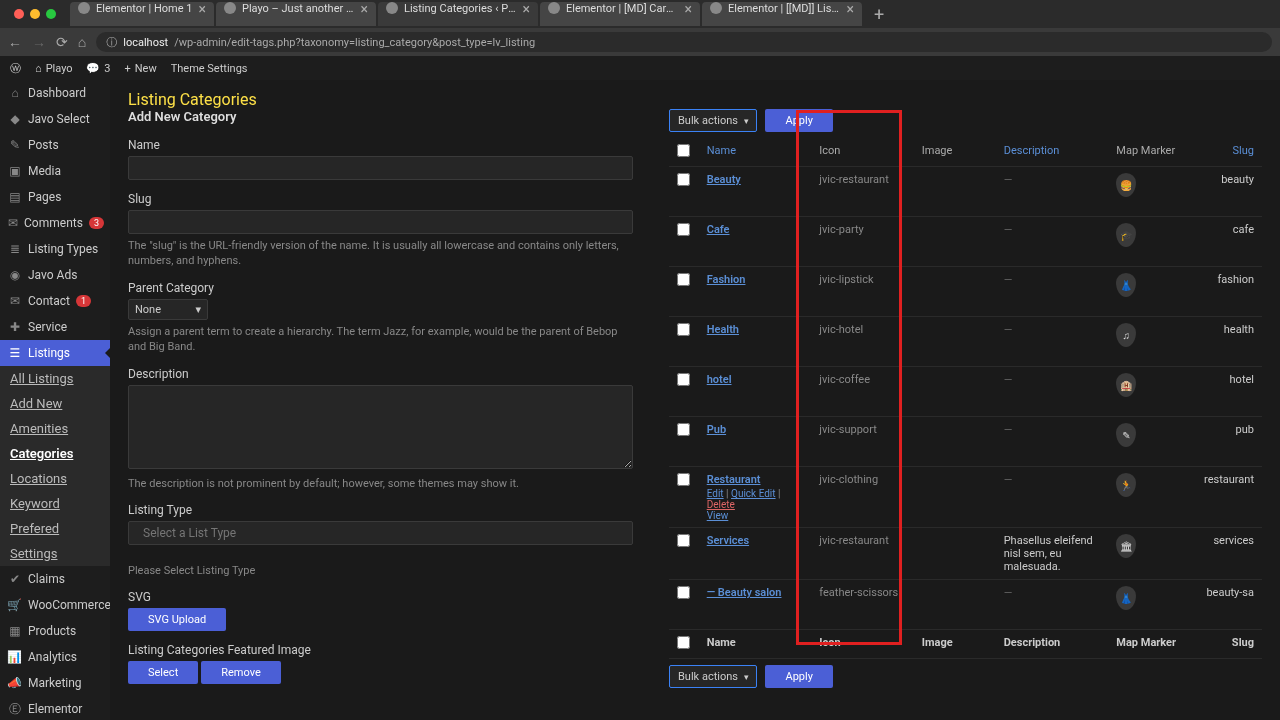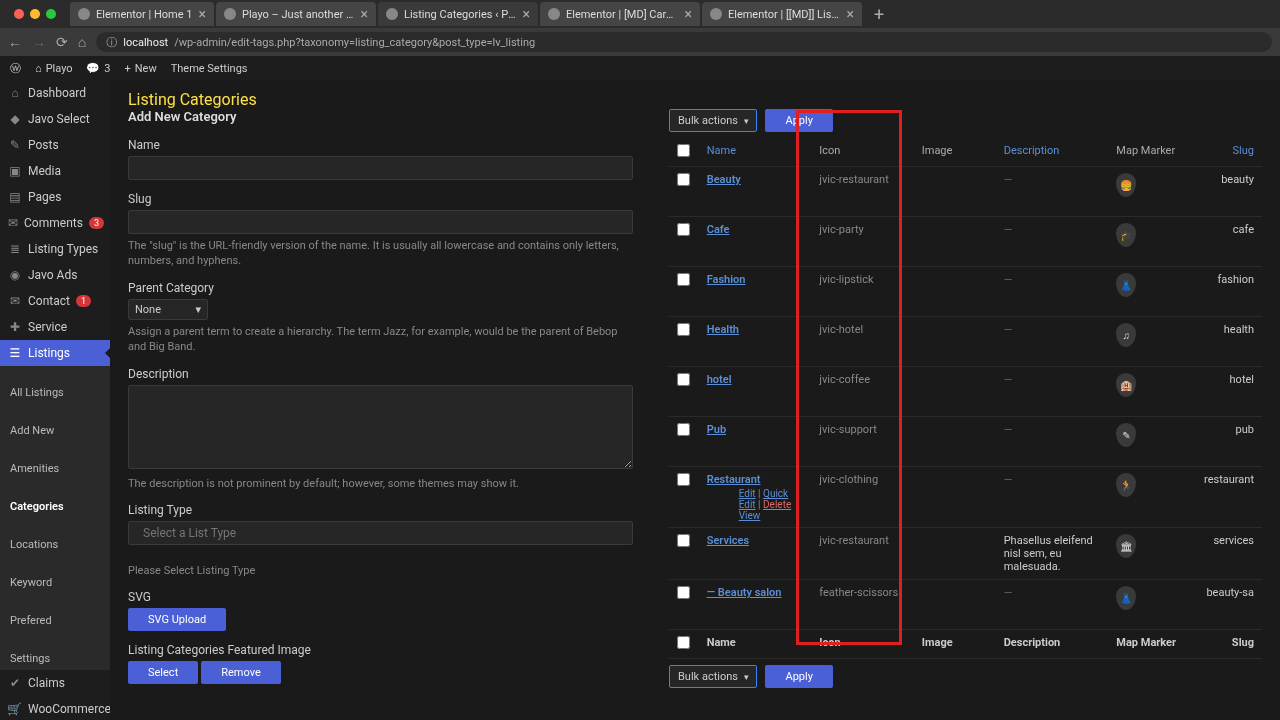--- a/index.html
+++ b/index.html
@@ -6,21 +6,21 @@
 body { background: #1a1a1a; color: #ccc; font-size: 12px; overflow: hidden; width: 1280px; height: 720px; }
 
 
 .browser-chrome { background: #3a3a3a; height: 56px; }
 .tab-bar { display: flex; align-items: center; height: 28px; background: #2b2b2b; padding: 0 4px; gap: 4px; }
 .traffic-lights { display: flex; gap: 6px; padding: 0 10px; }
 .traffic-light { width: 10px; height: 10px; border-radius: 50%; }
 .tl-red { background: #ff5f57; }
 .tl-yellow { background: #ffbd2e; }
 .tl-green { background: #28c840; }
-.tab { display: flex; align-items: center; background: #454545; height: 24px; padding: 0 8px; border-radius: 4px 4px 0 0; font-size: 11px; color: #ddd; gap: 6px; max-width: 160px; }
+.tab { display: flex; align-items: flex-start; background: #454545; height: 24px; padding: 0 8px; border-radius: 4px 4px 0 0; font-size: 11px; color: #ddd; gap: 6px; max-width: 160px; }
 .tab.active { background: #3a3a3a; }
 .tab-icon { width: 12px; height: 12px; background: #888; border-radius: 50%; flex-shrink: 0; }
 .tab-text { white-space: nowrap; overflow: hidden; text-overflow: ellipsis; flex: 1; }
 .tab-close { color: #aaa; font-size: 14px; line-height: 1; }
 .new-tab { color: #aaa; font-size: 18px; padding: 0 8px; }
 .nav-bar { display: flex; align-items: center; height: 28px; padding: 0 8px; gap: 10px; }
 .nav-btn { color: #aaa; font-size: 14px; cursor: pointer; }
 .url-bar { flex: 1; background: #2b2b2b; border-radius: 12px; height: 20px; padding: 0 10px; display: flex; align-items: center; color: #aaa; font-size: 11px; gap: 6px; }
 .url-host { color: #eee; }
 
@@ -30,21 +30,21 @@
 
 
 .wp-body { display: flex; height: calc(720px - 56px - 24px); }
 .sidebar { width: 110px; background: #1d1d1d; overflow-y: auto; flex-shrink: 0; }
 .sidebar-item { display: flex; align-items: center; padding: 6px 8px; color: #ccc; font-size: 12px; gap: 6px; cursor: pointer; }
 .sidebar-item.current { background: #4b5fd6; color: #fff; position: relative; }
 .sidebar-item.current::after { content: ''; position: absolute; right: 0; top: 50%; transform: translateY(-50%); border: 5px solid transparent; border-right-color: #1a1a1a; }
 .sidebar-icon { width: 14px; height: 14px; display: inline-flex; align-items: center; justify-content: center; color: #888; font-size: 12px; }
 .sidebar-item.current .sidebar-icon { color: #fff; }
 .submenu { background: #2a2a2a; }
-.submenu .sub-item { padding: 20px 8px 5px 10px; font-size: 11px; color: #bbb; cursor: pointer; }
+.submenu .sub-item { padding: 5px 8px 5px 10px; font-size: 13px; color: #bbb; cursor: pointer; text-decoration: underline; }
 .submenu .sub-item.current { color: #fff; font-weight: 600; }
 .badge { background: #d63638; color: #fff; border-radius: 8px; font-size: 9px; padding: 1px 5px; }
 
 .content { flex: 1; padding: 10px 18px; overflow: auto; background: #1a1a1a; }
 .page-title { font-size: 16px; font-weight: 400; color: #fde047; }
 
 .two-col { display: flex; gap: 36px; }
 .form-col { width: 505px; flex-shrink: 0; }
 .table-col { flex: 1; min-width: 0; }
 
@@ -72,21 +72,21 @@
 .cat-table th, .cat-table td { text-align: left; padding: 6px 8px; border-bottom: 1px solid #2a2a2a; vertical-align: top; }
 .cat-table thead th { color: #aaa; font-weight: 400; }
 .cat-table thead th.sortable { color: #5b8fd6; }
 .cat-table tbody tr { height: 50px; }
 .cat-table .name-link { color: #5b8fd6; font-weight: 600; }
 .cat-table .icon-val { color: #888; }
 .cat-table .dash { color: #666; text-align: center; }
 .cat-table input[type=checkbox] { accent-color: #4b5fd6; }
 .marker { width: 20px; height: 24px; background: #3a3a3a; border-radius: 50% 50% 50% 50% / 40% 40% 60% 60%; display: inline-flex; align-items: center; justify-content: center; color: #ddd; font-size: 10px; position: relative; }
 .marker::after { content: ''; position: absolute; bottom: -5px; left: 50%; transform: translateX(-50%); border: 5px solid transparent; border-top-color: #3a3a3a; }
-.row-actions { font-size: 10px; color: #888; margin-top: 2px; margin-left: 32px; }
+.row-actions { font-size: 10px; color: #888; margin-top: 2px; }
 .row-actions a { color: #5b8fd6; }
 .row-actions a.danger { color: #d66; }
 
 .highlight-box { position: absolute; border: 3px solid #e02020; pointer-events: none; z-index: 10; }
 
 .col-check { width: 24px; }
 .col-name { width: 110px; }
 .col-icon { width: 100px; }
 .col-image { width: 80px; }
 .col-desc { width: 110px; }

